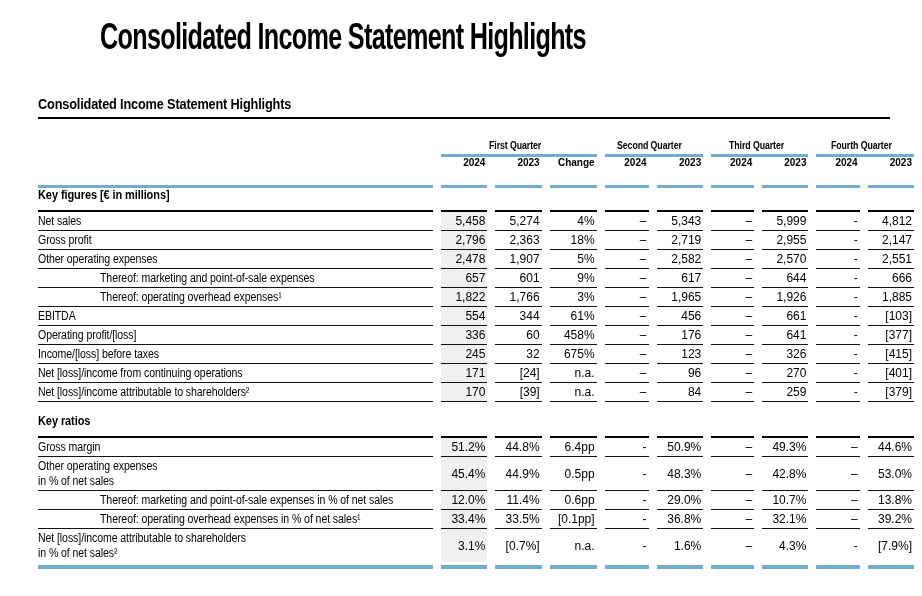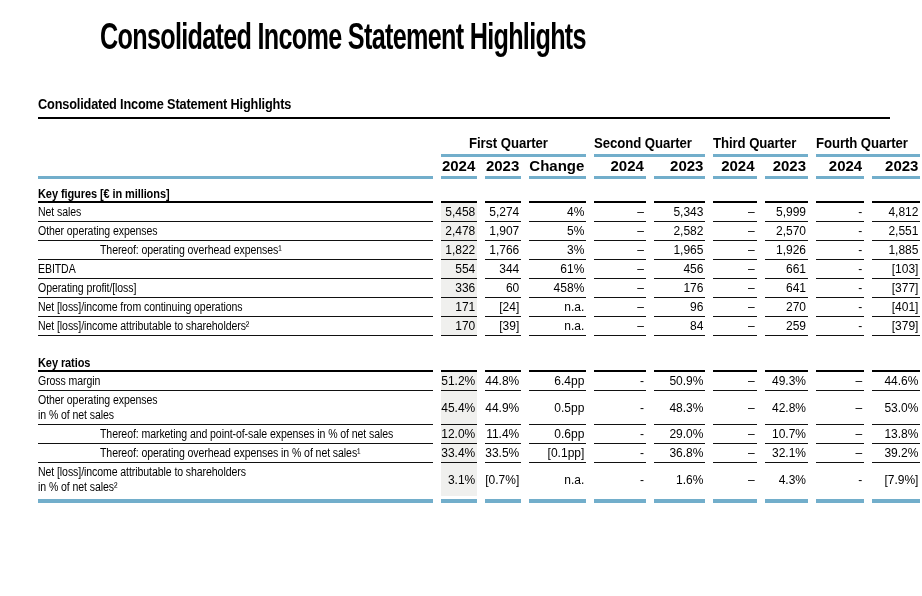--- a/index.html
+++ b/index.html
@@ -38,35 +38,35 @@
   table.fin {
     position: absolute; left: 30px; top: 134px;
     border-collapse: separate; border-spacing: 8px 0;
     table-layout: fixed;
   }
   col.c-label { width: 340px; }
   col.c-num   { width: 50px; }
   th, td { padding: 0; margin: 0; }
 
   thead th {
-    font-size: 15px; font-weight: bold; vertical-align: bottom;
+    font-size: 10px; font-weight: bold; vertical-align: bottom;
   }
   th.blank { border: none; }
   th.group {
     text-align: center; padding-bottom: 3px; height: 23px;
     border-bottom: 3px solid var(--accent);
   }
   th.year, th.lbar {
-    height: 16px; padding-bottom: 2px;
+    height: 16px; padding-bottom: 17px;
     border-bottom: 3px solid var(--accent);
   }
   th.year { text-align: right; padding-right: 2px; }
 
   tr.sec td {
-    height: 24px; vertical-align: bottom; padding-bottom: 0;
+    height: 24px; vertical-align: bottom; padding-bottom: 8px;
     border-bottom: 2px solid #000;
     font-size: 12.5px; font-weight: bold;
   }
   tr.row td {
     height: 19px; vertical-align: middle;
     border-bottom: 1px solid #111;
     font-size: 12px;
   }
   tr.row.noborder td { border-bottom: none; }
   td.lbl { text-align: left; }
@@ -146,34 +146,62 @@
         <td class="num">4%</td>
         <td class="num">–</td>
         <td class="num">5,343</td>
         <td class="num">–</td>
         <td class="num">5,999</td>
         <td class="num">-</td>
         <td class="num">4,812</td>
       </tr>
       <tr class="row">
         <td class="lbl">
+          <div class="line"><span class="cond">Gross profit</span></div>
+        </td>
+        <td class="num gray">2,796</td>
+        <td class="num">2,363</td>
+        <td class="num">18%</td>
+        <td class="num">–</td>
+        <td class="num">2,719</td>
+        <td class="num">–</td>
+        <td class="num">2,955</td>
+        <td class="num">-</td>
+        <td class="num">2,147</td>
+      </tr>
+      <tr class="row">
+        <td class="lbl">
           <div class="line"><span class="cond">Other operating expenses</span></div>
         </td>
         <td class="num gray">2,478</td>
         <td class="num">1,907</td>
         <td class="num">5%</td>
         <td class="num">–</td>
         <td class="num">2,582</td>
         <td class="num">–</td>
         <td class="num">2,570</td>
         <td class="num">-</td>
         <td class="num">2,551</td>
       </tr>
       <tr class="row">
         <td class="lbl indent">
+          <div class="line"><span class="cond">Thereof: marketing and point-of-sale expenses</span></div>
+        </td>
+        <td class="num gray">657</td>
+        <td class="num">601</td>
+        <td class="num">9%</td>
+        <td class="num">–</td>
+        <td class="num">617</td>
+        <td class="num">–</td>
+        <td class="num">644</td>
+        <td class="num">-</td>
+        <td class="num">666</td>
+      </tr>
+      <tr class="row">
+        <td class="lbl indent">
           <div class="line"><span class="cond">Thereof: operating overhead expenses¹</span></div>
         </td>
         <td class="num gray">1,822</td>
         <td class="num">1,766</td>
         <td class="num">3%</td>
         <td class="num">–</td>
         <td class="num">1,965</td>
         <td class="num">–</td>
         <td class="num">1,926</td>
         <td class="num">-</td>
@@ -199,20 +227,34 @@
         </td>
         <td class="num gray">336</td>
         <td class="num">60</td>
         <td class="num">458%</td>
         <td class="num">–</td>
         <td class="num">176</td>
         <td class="num">–</td>
         <td class="num">641</td>
         <td class="num">-</td>
         <td class="num">[377]</td>
+      </tr>
+      <tr class="row">
+        <td class="lbl">
+          <div class="line"><span class="cond">Income/[loss] before taxes</span></div>
+        </td>
+        <td class="num gray">245</td>
+        <td class="num">32</td>
+        <td class="num">675%</td>
+        <td class="num">–</td>
+        <td class="num">123</td>
+        <td class="num">–</td>
+        <td class="num">326</td>
+        <td class="num">-</td>
+        <td class="num">[415]</td>
       </tr>
       <tr class="row">
         <td class="lbl">
           <div class="line"><span class="cond">Net [loss]/income from continuing operations</span></div>
         </td>
         <td class="num gray">171</td>
         <td class="num">[24]</td>
         <td class="num">n.a.</td>
         <td class="num">–</td>
         <td class="num">96</td>

